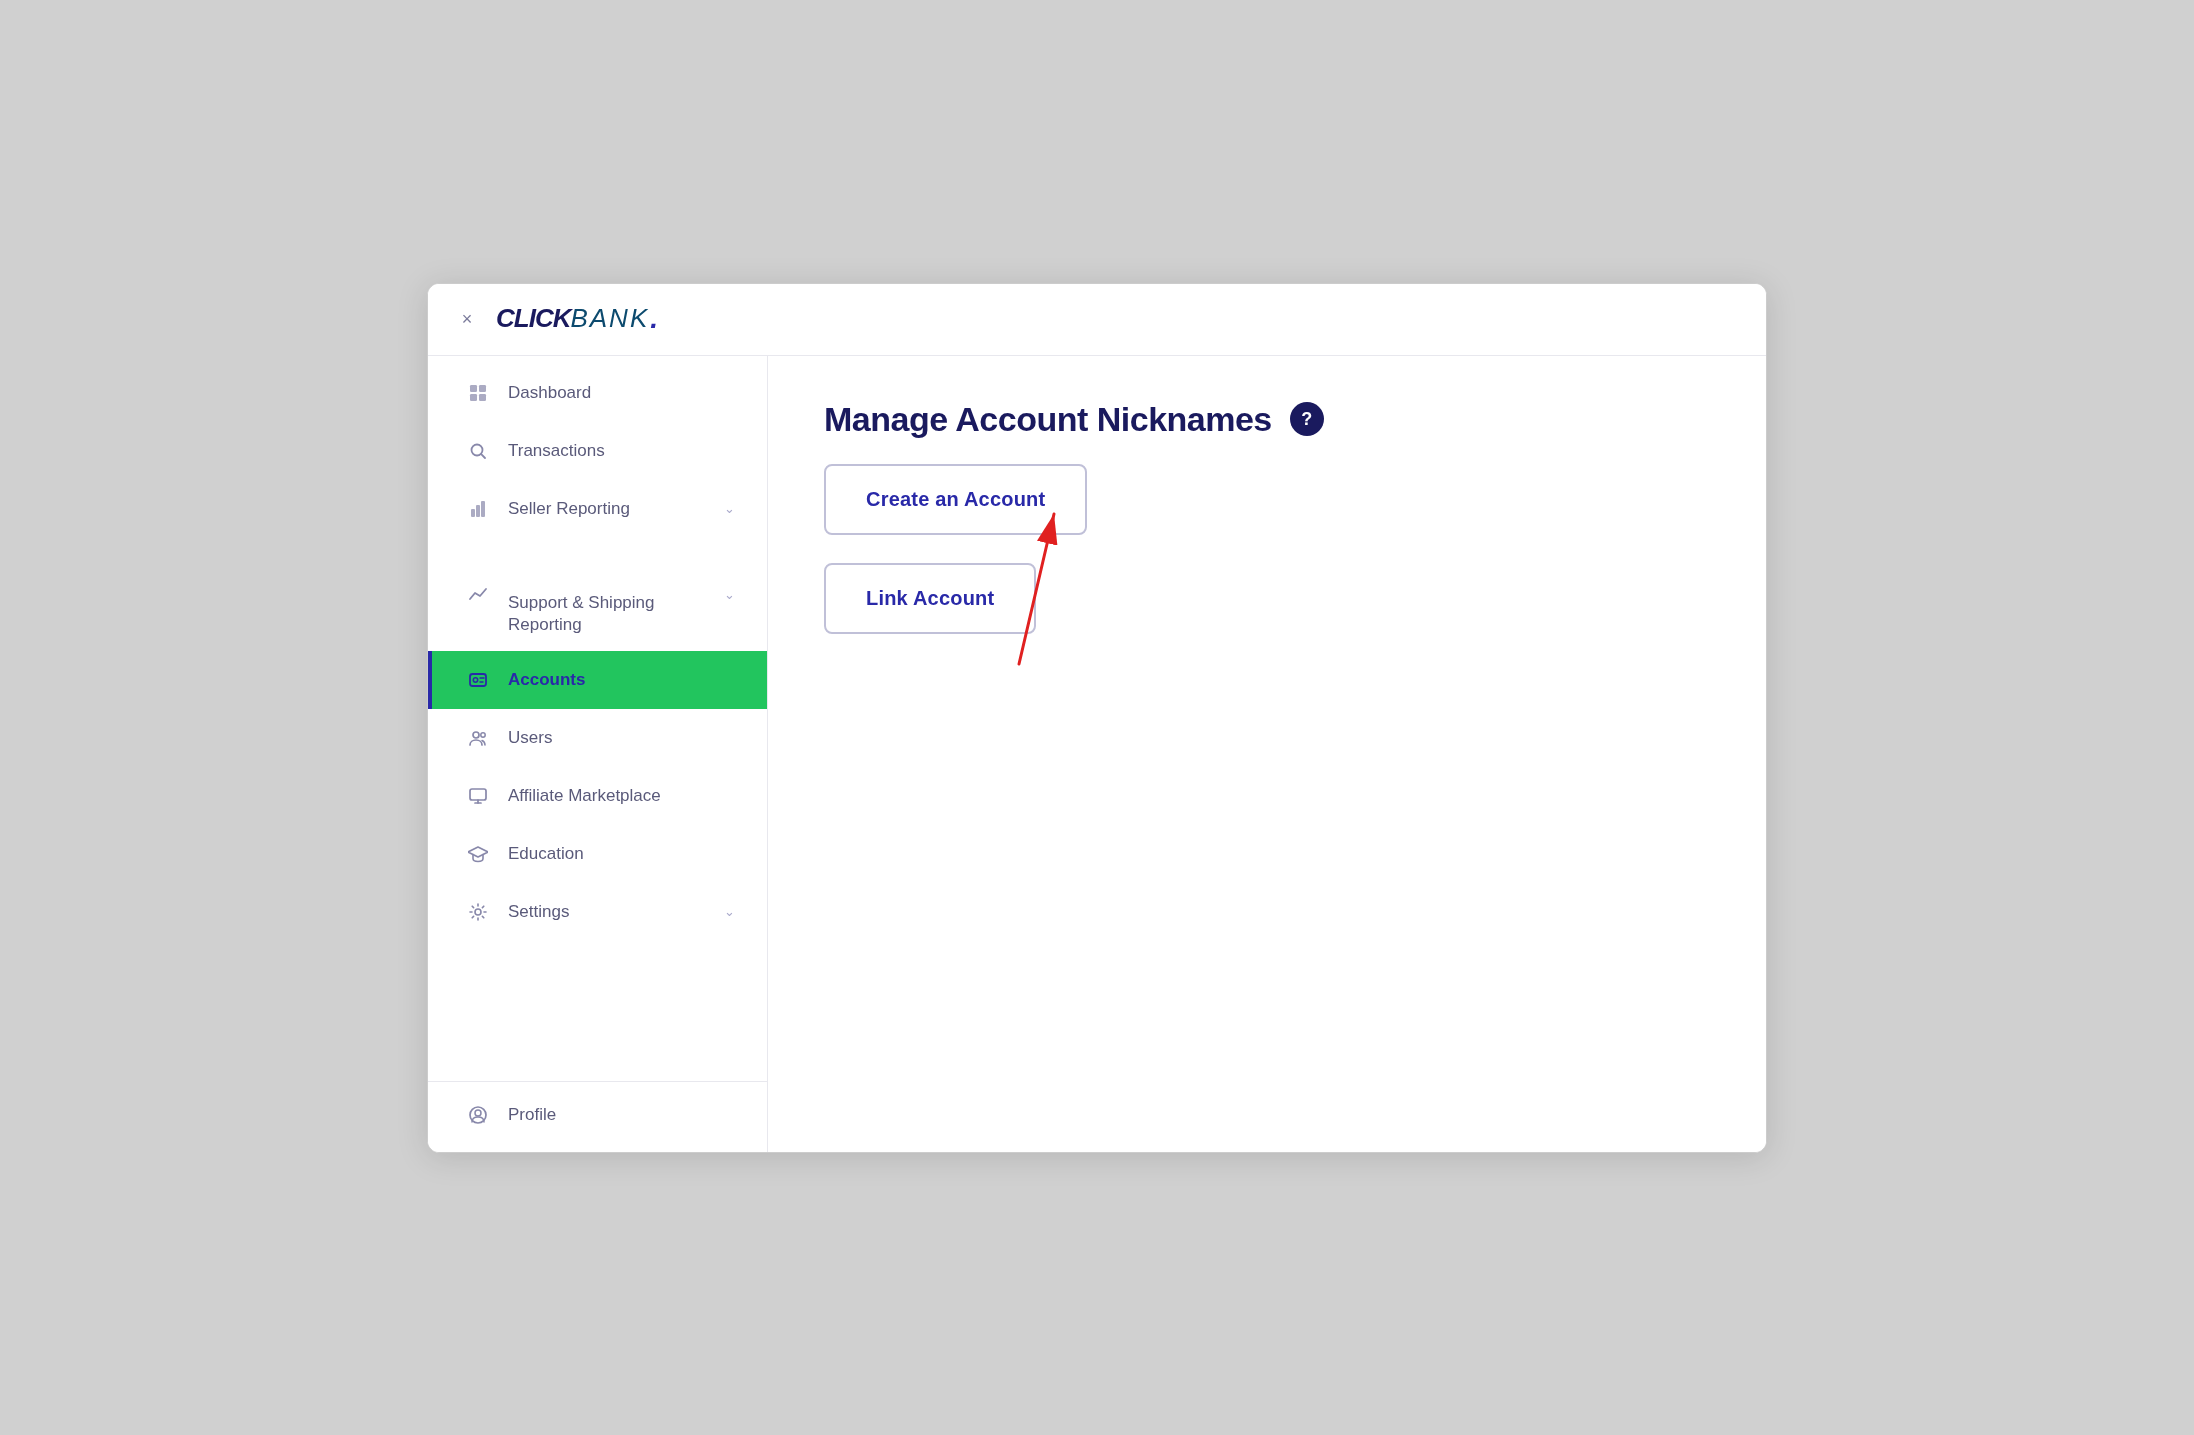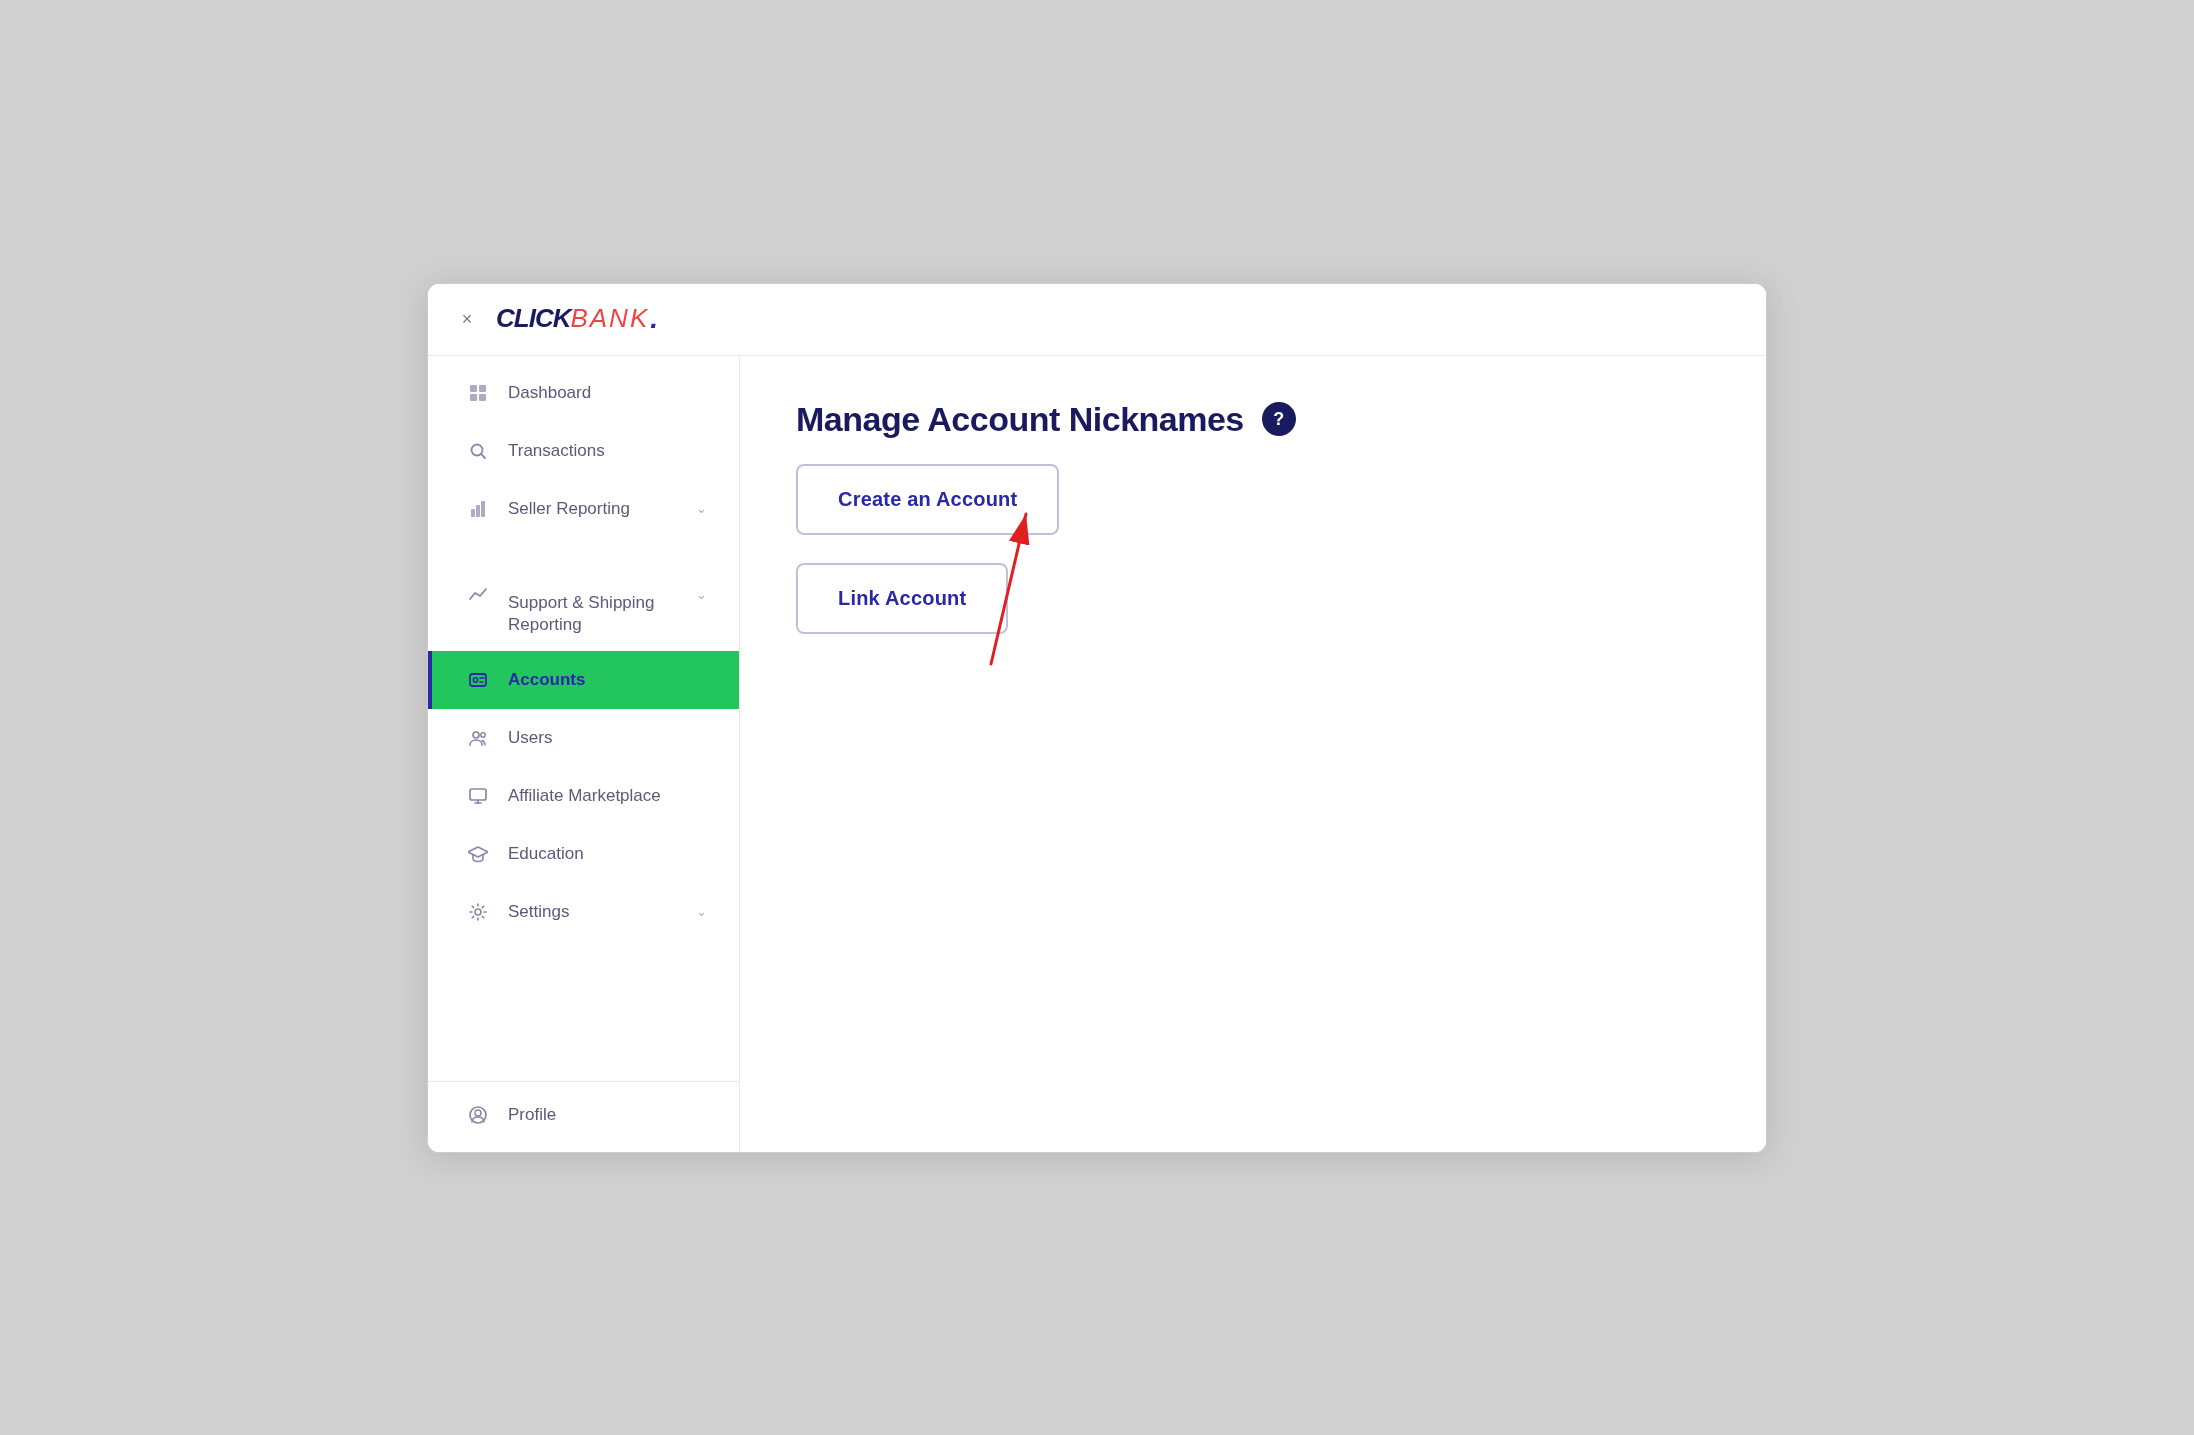--- a/index.html
+++ b/index.html
@@ -50,38 +50,38 @@
       font-size: 26px;
       font-weight: 900;
       letter-spacing: -1px;
       line-height: 1;
       font-style: italic;
     }
     .logo-click {
       color: #1a1a5e;
     }
     .logo-bank {
-      color: #ef4444;
+      color: #0c4a6e;
       font-weight: 400;
       letter-spacing: 2px;
     }
     .logo-dot {
       color: #2929a8;
       font-size: 28px;
       font-weight: 900;
       margin-left: 1px;
     }
     
     .main-layout {
       display: flex;
       flex: 1;
     }
     
     .sidebar {
-      width: 312px;
+      width: 340px;
       min-width: 260px;
       border-right: 1.5px solid #e8e8ee;
       display: flex;
       flex-direction: column;
       background: #fff;
       padding-top: 8px;
     }
     .sidebar-top {
       flex: 1;
     }

